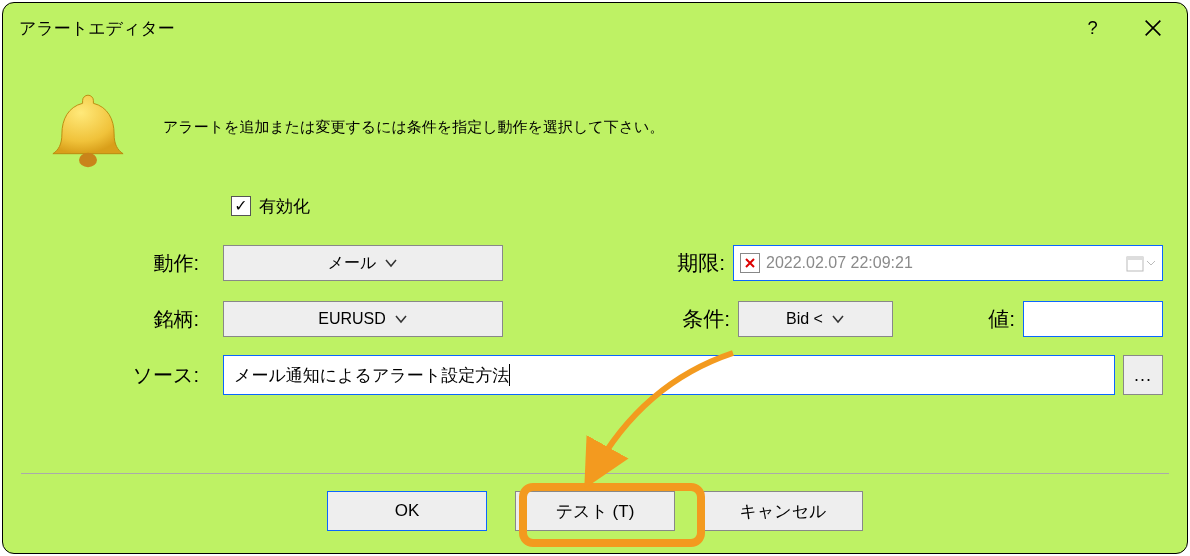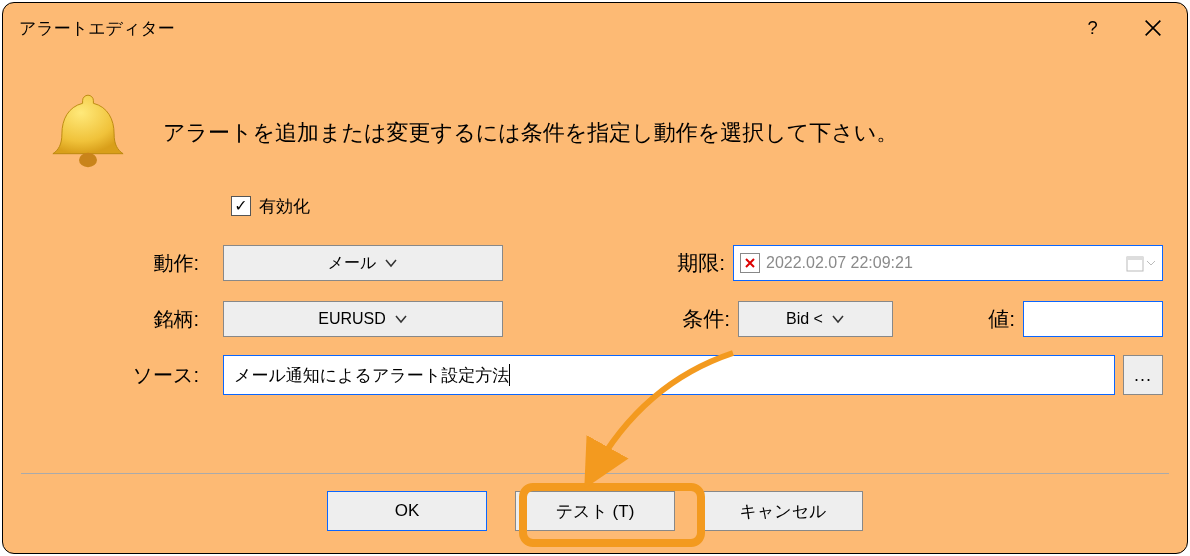--- a/index.html
+++ b/index.html
@@ -9,21 +9,21 @@
     background: #fff;
     width: 1190px;
     height: 556px;
     position: relative;
   }
   .dialog {
     width: 1186px;
     height: 552px;
     border: 1.5px solid #000;
     border-radius: 12px;
-    background: #fdba74;
+    background: #bef264;
     position: absolute;
     top: 2px;
     left: 2px;
     overflow: hidden;
   }
   .titlebar {
     display: flex;
     align-items: center;
     height: 50px;
     padding: 0 4px 0 16px;
@@ -40,21 +40,21 @@
     padding: 0 18px 0 18px;
   }
   .bell-area {
     position: absolute;
     left: 40px; top: 35px;
     width: 90px; height: 90px;
   }
   .instruction {
     position: absolute;
     left: 160px; top: 65px;
-    font-size: 22px;
+    font-size: 15px;
     color: #000;
   }
   .form {
     position: absolute;
     left: 100px; top: 135px;
     width: 1060px;
   }
   .row {
     display: flex;
     align-items: center;

